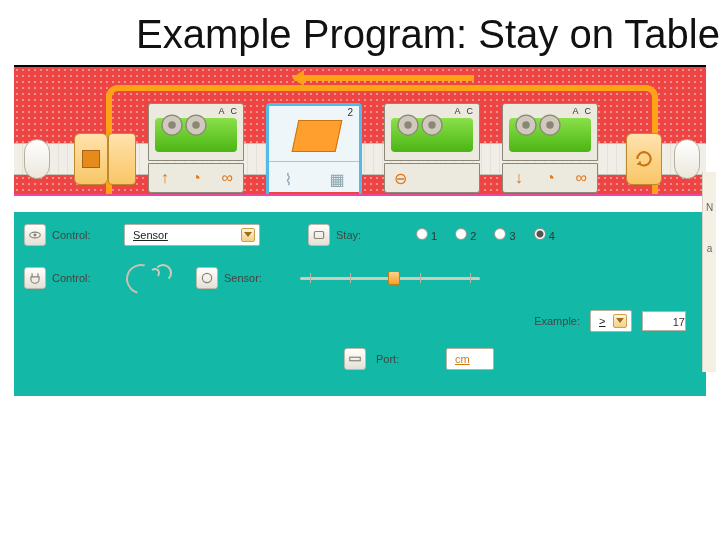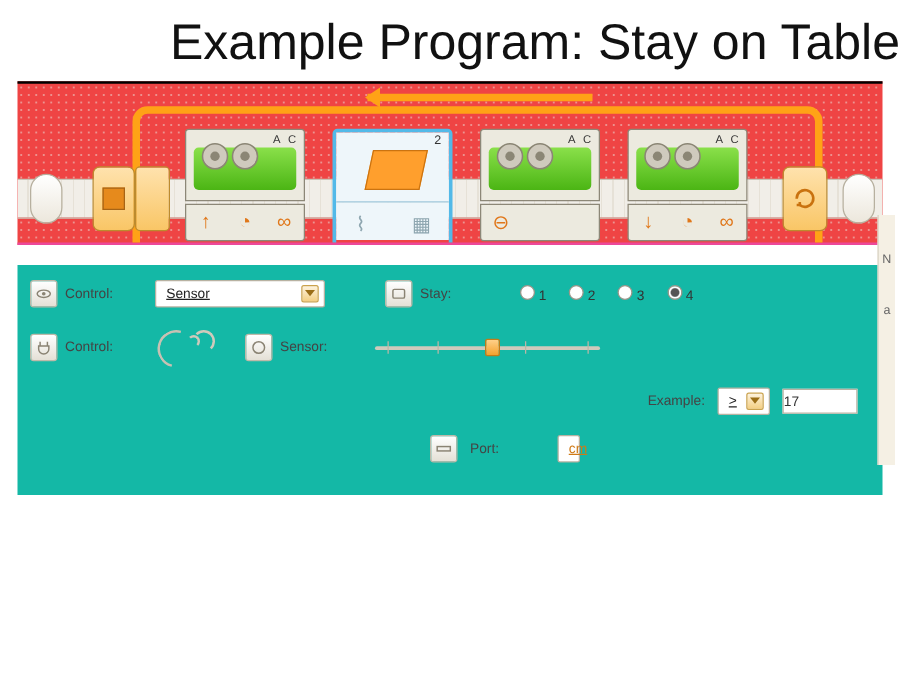--- a/index.html
+++ b/index.html
@@ -48,21 +48,21 @@
 .dd-arrow:after { content:""; border:4px solid transparent; border-top:5px solid #9b6e17; margin-top:3px; }
 .spacer { width:36px; }
 .radio-set { display:flex; align-items:center; gap:18px; margin-left:14px; }
 .radio { width:12px; height:12px; border:1px solid #9c968a; border-radius:50%; background:#fff; display:inline-block; }
 .radio.on { background:radial-gradient(#555 0 3px, #fff 4px); }
 .radio-lab { font-size:11px; }
 .slider { position:relative; width:180px; height:18px; margin-left:10px; }
 .track { position:absolute; top:8px; left:0; right:0; height:3px; background:#cfcabc; border-radius:2px; }
 .tick { position:absolute; top:4px; width:1px; height:10px; background:#bcb6a6; }
 .handle { position:absolute; top:2px; width:12px; height:14px; background:linear-gradient(#ffd089,#f4a22e); border:1px solid #c27c18; border-radius:2px; }
-.num-field { width:60px; height:20px; background:#fff; border:1px solid #b8b2a2; text-align:left; line-height:20px; font-size:11px; }
+.num-field { width:44px; height:20px; background:#fff; border:1px solid #b8b2a2; text-align:right; line-height:20px; font-size:11px; }
 .sensor-art { width:60px; height:40px; position:relative; margin-left:-4px; }
 .sensor-art .dish { position:absolute; top:6px; left:6px; width:30px; height:30px; border:2px solid #c7c1b3; border-radius:50%; border-right-color:transparent; border-bottom-color:transparent; transform:rotate(-30deg); }
 .sensor-art .wave { position:absolute; border:2px solid #d0cabb; border-radius:50%; border-left-color:transparent; border-bottom-color:transparent; }
 .sensor-art .w1 { top:10px; left:30px; width:10px; height:10px; }
 .sensor-art .w2 { top:6px; left:34px; width:18px; height:18px; }
 .r2-lbl { width:60px; }
 .edge-col { position:absolute; right:4px; top:172px; width:14px; height:200px; background:#f5f0e4; border-left:1px solid #d8d2c4; display:flex; flex-direction:column; align-items:center; padding-top:30px; gap:30px; font-size:10px; color:#666; }
 </style>
 </head>
 <body>
@@ -228,21 +228,21 @@
     <div class="num-field">17</div>
   </div>
 
   <div class="cfg-row" style="margin-left:320px; gap:10px;">
     <div class="cfg-icon">
       <svg width="14" height="14" viewBox="0 0 24 24">
           <rect x="3" y="9" width="18" height="6" fill="none" stroke="#8a8373" stroke-width="2"></rect>
         </svg>
     </div>
     <div class="cfg-label r2-lbl">Port:</div>
-    <div class="dropdown" style="width:18px;">
+    <div class="dropdown" style="width:48px;">
       <span class="dd-text" style="color:#cf7a17;">cm</span>
     </div>
   </div>
 </div>
 
 <div class="edge-col">
   <span>N</span>
   <span>a</span>
 </div>
 

